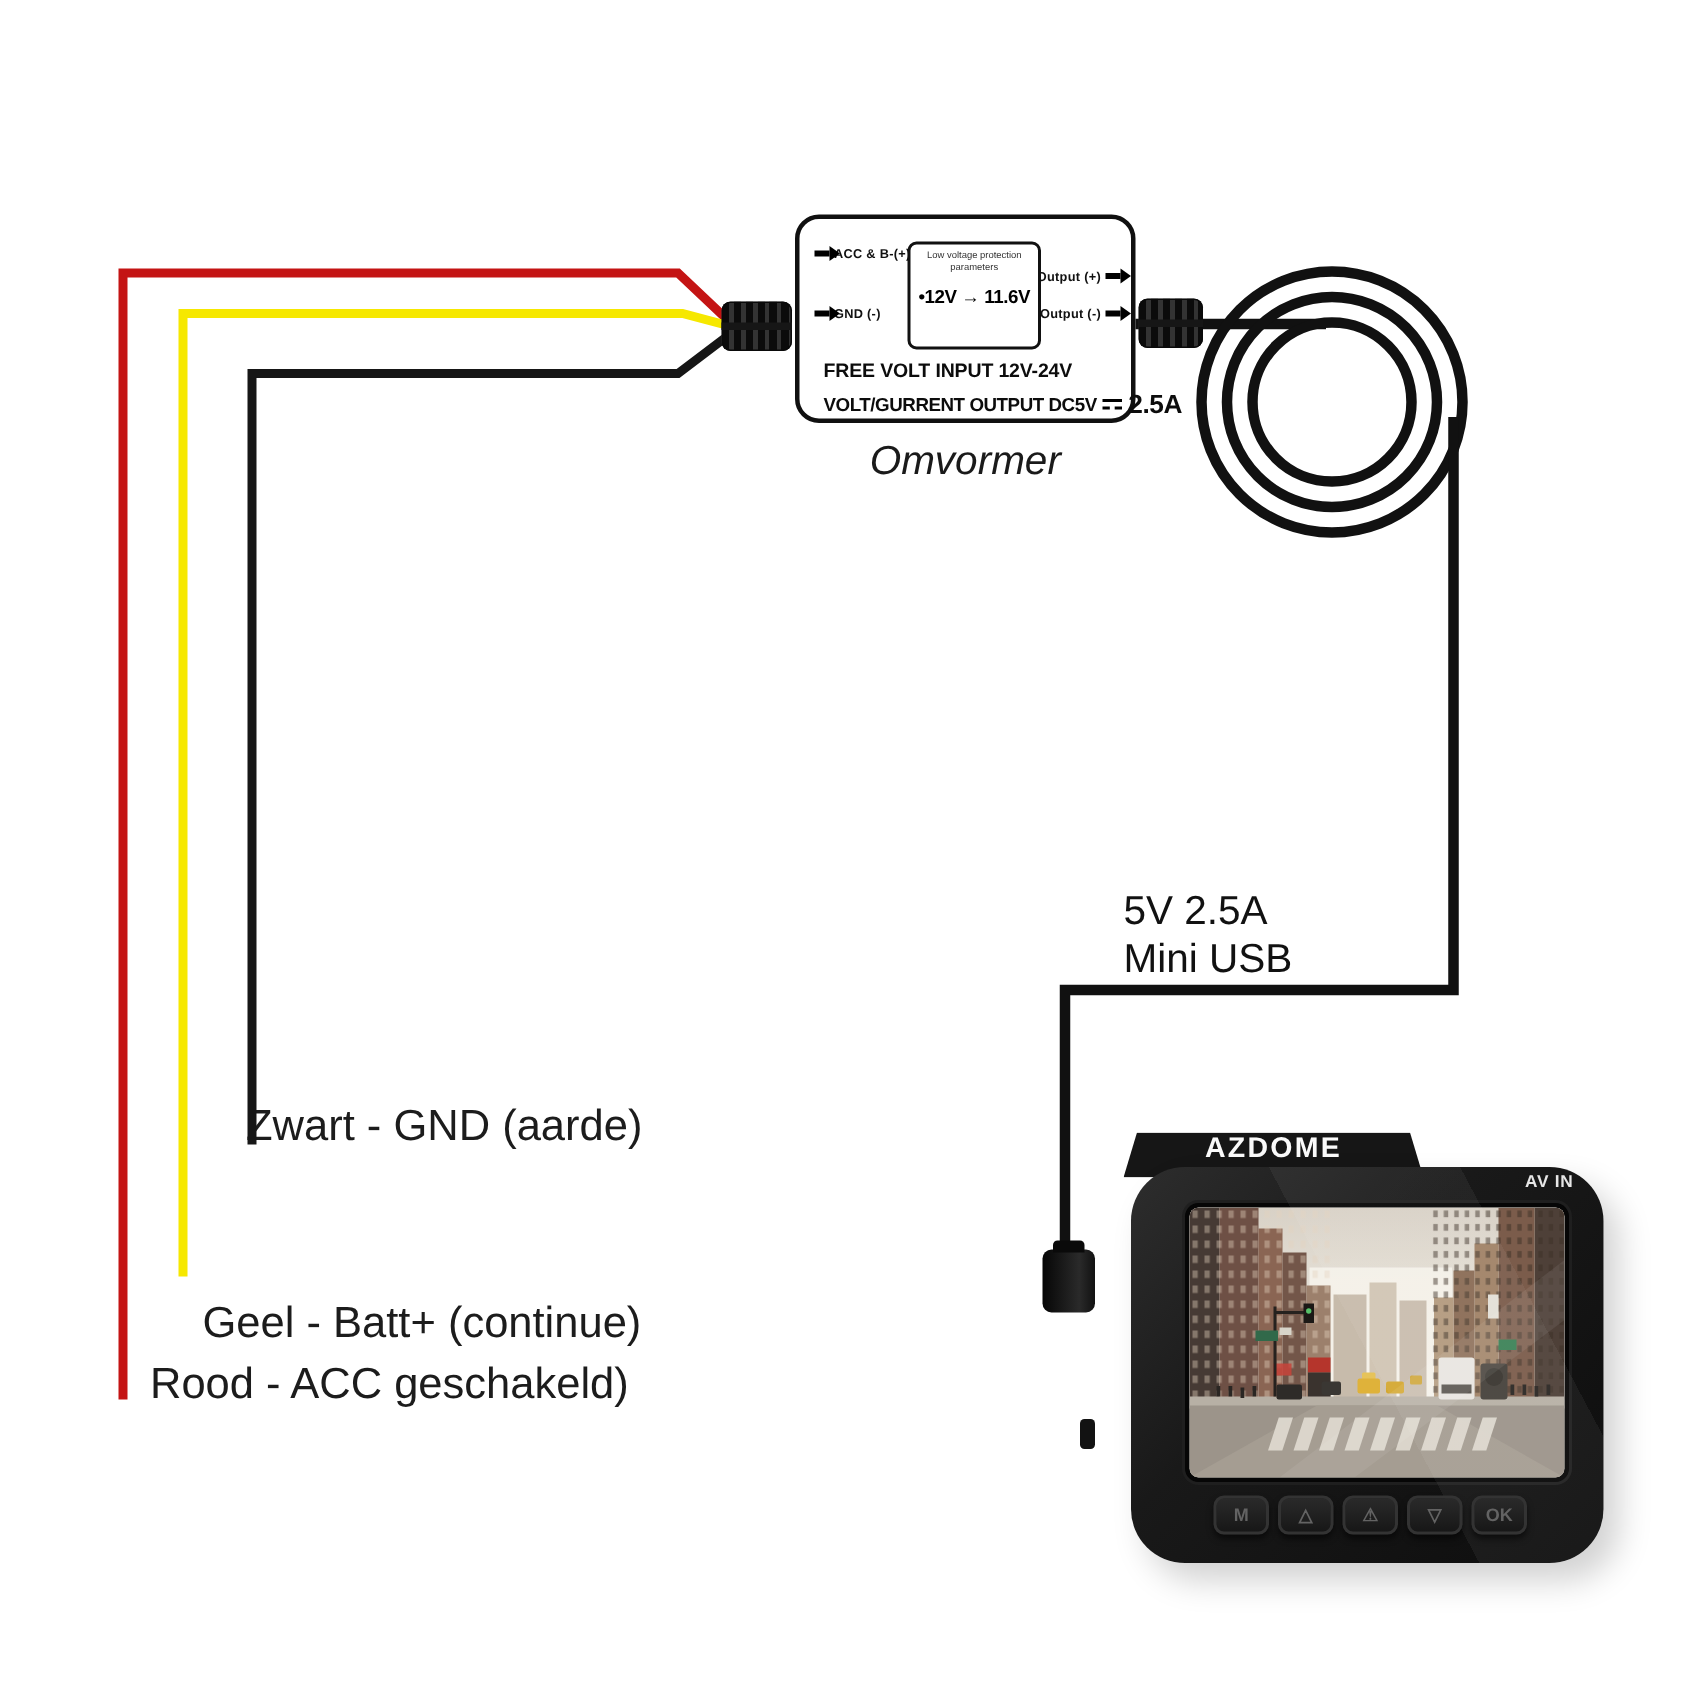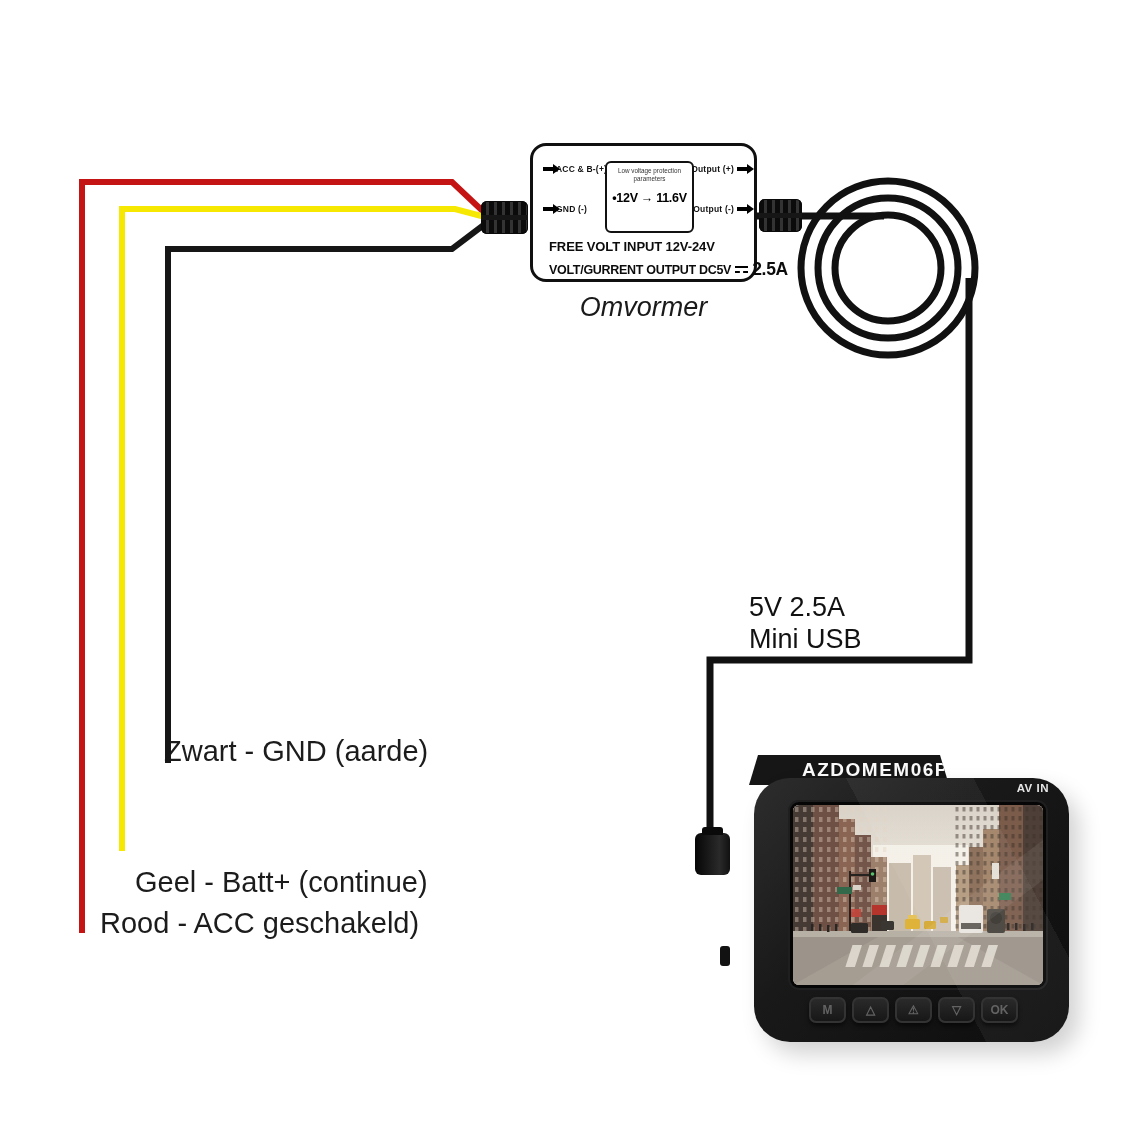--- a/index.html
+++ b/index.html
@@ -46,22 +46,22 @@
   .plug-right{left:759px;top:199px;width:43px;height:33px;}
 
   
   .wire-label{font-size:29px;color:#1c1c1c;white-space:nowrap;}
   .usb-label{left:737px;top:591px;font-size:27px;line-height:32px;color:#111;margin-left:12px;}
 
   
   .cam-tab{
     left:749px;top:755px;width:200px;height:30px;background:#161616;z-index:6;
     clip-path:polygon(4.5% 0,95.5% 0,100% 100%,0 100%);
-    display:flex;align-items:center;justify-content:flex-end;gap:0;
-    color:#fafafa;font-weight:700;font-size:19px;letter-spacing:1.5px;
+    display:flex;align-items:center;justify-content:space-between;gap:24px;
+    color:#fafafa;font-weight:700;font-size:19px;letter-spacing:1.5px;flex-direction:column;
   }
   .cam-body{
     left:754px;top:778px;width:315px;height:264px;border-radius:36px;z-index:7;
     background:linear-gradient(135deg,#2d2d2d 0%,#191919 40%,#0d0d0d 100%);
     box-shadow:10px 12px 22px rgba(0,0,0,0.18);
   }
   .cam-body::after{ 
     content:"";position:absolute;inset:0;border-radius:36px;pointer-events:none;
     background:linear-gradient(62deg,transparent 51%,rgba(255,255,255,0.05) 51%,rgba(255,255,255,0.05) 79%,transparent 79%);
   }
@@ -107,21 +107,21 @@
 
   <div class="abs converter">
     <div class="port-row" style="left:10px;top:16px;">
       <span class="arr"></span>
       <span class="port-label">ACC &amp; B-(+)</span>
     </div>
     <div class="port-row" style="left:10px;top:56px;">
       <span class="arr"></span>
       <span class="port-label">GND (-)</span>
     </div>
-    <div class="port-row" style="right:7px;top:16px;">
+    <div class="port-row" style="right:7px;top:31px;">
       <span class="port-label">Output (+)</span>
       <span class="arr"></span>
     </div>
     <div class="port-row" style="right:7px;top:56px;">
       <span class="port-label">Output (-)</span>
       <span class="arr"></span>
     </div>
     <div class="prot-box">
       <div class="prot-title">Low voltage protection parameters</div>
       <div class="prot-value">•12V → 11.6V</div>

